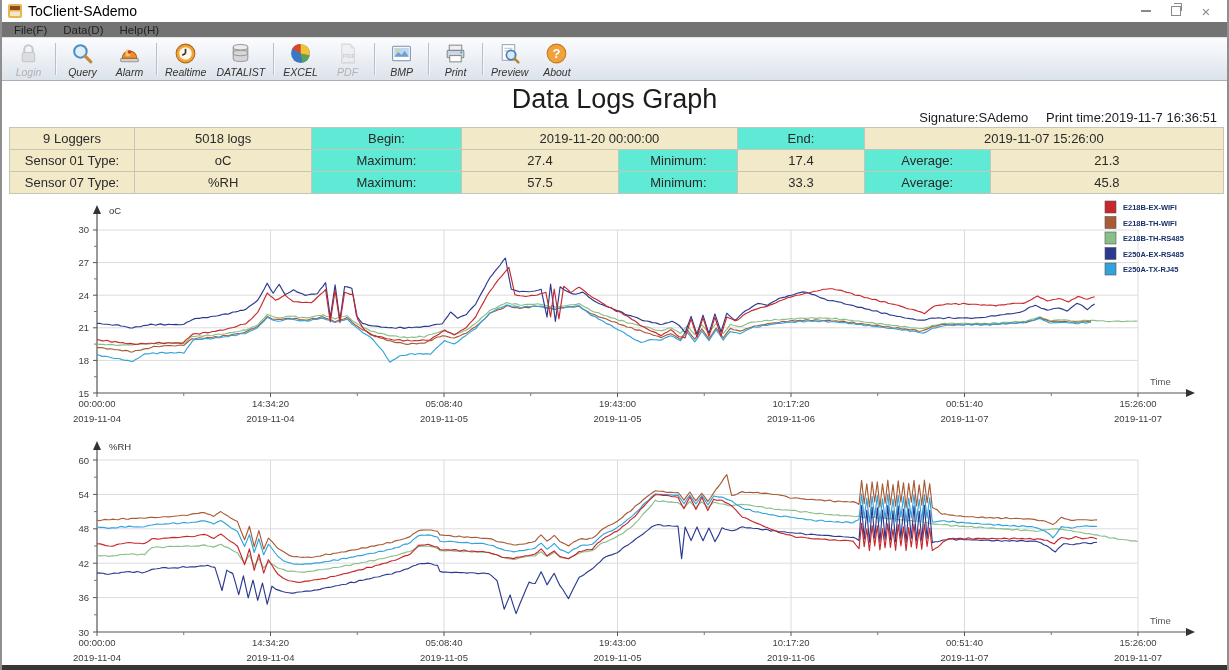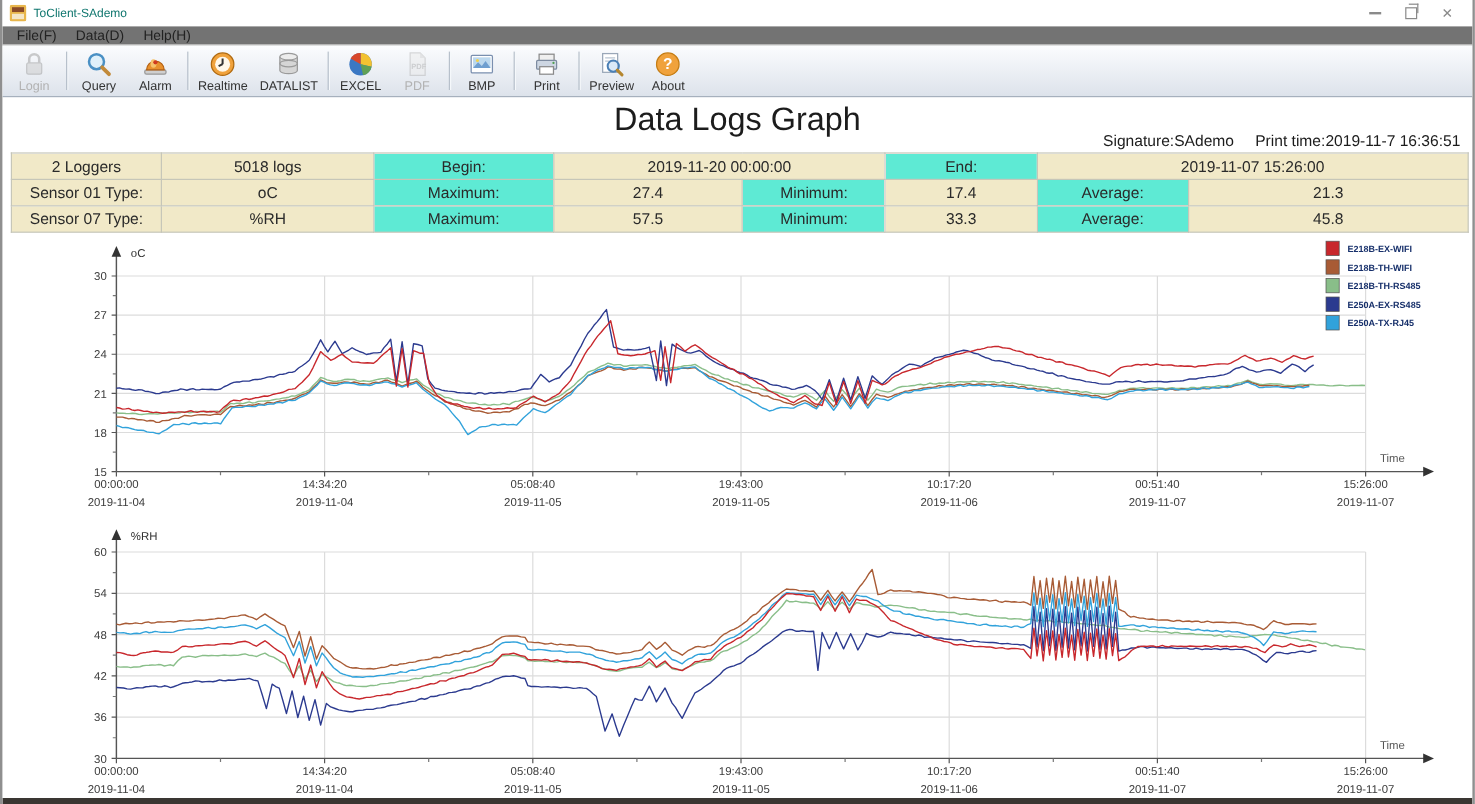--- a/index.html
+++ b/index.html
@@ -4,21 +4,21 @@
 <style>
   html,body{margin:0;padding:0;background:#555;font-family:"Liberation Sans",sans-serif;}
   .window{position:relative;width:1229px;height:670px;background:#fff;overflow:hidden;
           border-left:2px solid #8f8f8f;border-right:2px solid #8f8f8f;box-sizing:border-box;}
   svg text{font-family:"Liberation Sans",sans-serif;}
 
   
   .titlebar{position:absolute;top:0;left:0;right:0;height:22px;background:#ffffff;
             display:flex;align-items:center;padding-left:6px;}
   .app-icon{width:14px;height:14px;display:inline-block;}
-  .title-text{font-size:10px;color:#0f766e;margin-left:6px;}
+  .title-text{font-size:14px;color:#000000;margin-left:6px;}
   .win-controls{position:absolute;right:6px;top:0;height:22px;display:flex;align-items:center;}
   .win-btn{width:30px;height:22px;display:flex;align-items:center;justify-content:center;color:#8a8a8a;}
   .glyph-min{width:10px;height:2px;background:#8a8a8a;}
   .glyph-restore{width:8px;height:8px;border:1px solid #8a8a8a;position:relative;background:#fff;}
   .glyph-restore:before{content:'';position:absolute;left:2px;top:-4px;width:7px;height:7px;
                         border-top:1px solid #8a8a8a;border-right:1px solid #8a8a8a;}
   .glyph-close{font-size:15px;line-height:15px;color:#8a8a8a;}
 
   
   .menubar{position:absolute;top:22px;left:0;right:0;height:16px;background:#737373;
@@ -27,21 +27,21 @@
   .menu-item{padding:0 8px;}
 
   
   .toolbar{position:absolute;top:38px;left:0;right:0;height:43px;
            background:linear-gradient(#fbfcfe,#dde3eb);border-bottom:1px solid #a6b0bd;
            box-sizing:border-box;display:flex;align-items:stretch;padding:1px 3px;}
   .tb-btn{display:flex;flex-direction:column;align-items:center;justify-content:flex-end;
           padding:1px 5px 1px 5px;min-width:37px;}
   .tb-icon{height:26px;display:flex;align-items:center;}
   .tb-icon svg{display:block;}
-  .tb-label{font-size:10.5px;color:#333;line-height:12px;}
+  .tb-label{font-size:10.5px;color:#333;line-height:12px;font-style:italic;}
   .tb-btn.disabled .tb-label{color:#b2b2b2;}
   .tb-btn.disabled .tb-icon{filter:grayscale(1) opacity(.5);}
   .tb-sep{width:1px;background:#b7c0cb;box-shadow:1px 0 0 #f5f8fb;margin:4px 3px;}
 
   
   .page-title{position:absolute;top:84px;left:0;right:0;text-align:center;
               font-size:27px;color:#1c1c1c;}
   .sig-line{position:absolute;top:110px;right:10px;font-size:13px;color:#1c1c1c;}
   .sig-line .pt{margin-left:14px;}
 
@@ -228,21 +228,21 @@
         <col style="width: 14.6%;">
         <col style="width: 12.3%;">
         <col style="width: 13%;">
         <col style="width: 9.8%;">
         <col style="width: 10.4%;">
         <col style="width: 10.4%;">
         <col style="width: 19.2%;">
       </colgroup>
     <tbody>
         <tr>
-          <td class="cell-tan">2 Loggers</td>
+          <td class="cell-tan">9 Loggers</td>
           <td class="cell-tan">5018 logs</td>
           <td class="cell-light">Begin:</td>
           <td colspan="2" class="cell-tan">2019-11-20 00:00:00</td>
           <td class="cell-light">End:</td>
           <td colspan="2" class="cell-tan">2019-11-07 15:26:00</td>
         </tr>
         <tr>
           <td class="cell-tan">Sensor 01 Type:</td>
           <td class="cell-tan">oC</td>
           <td class="cell-light">Maximum:</td>

